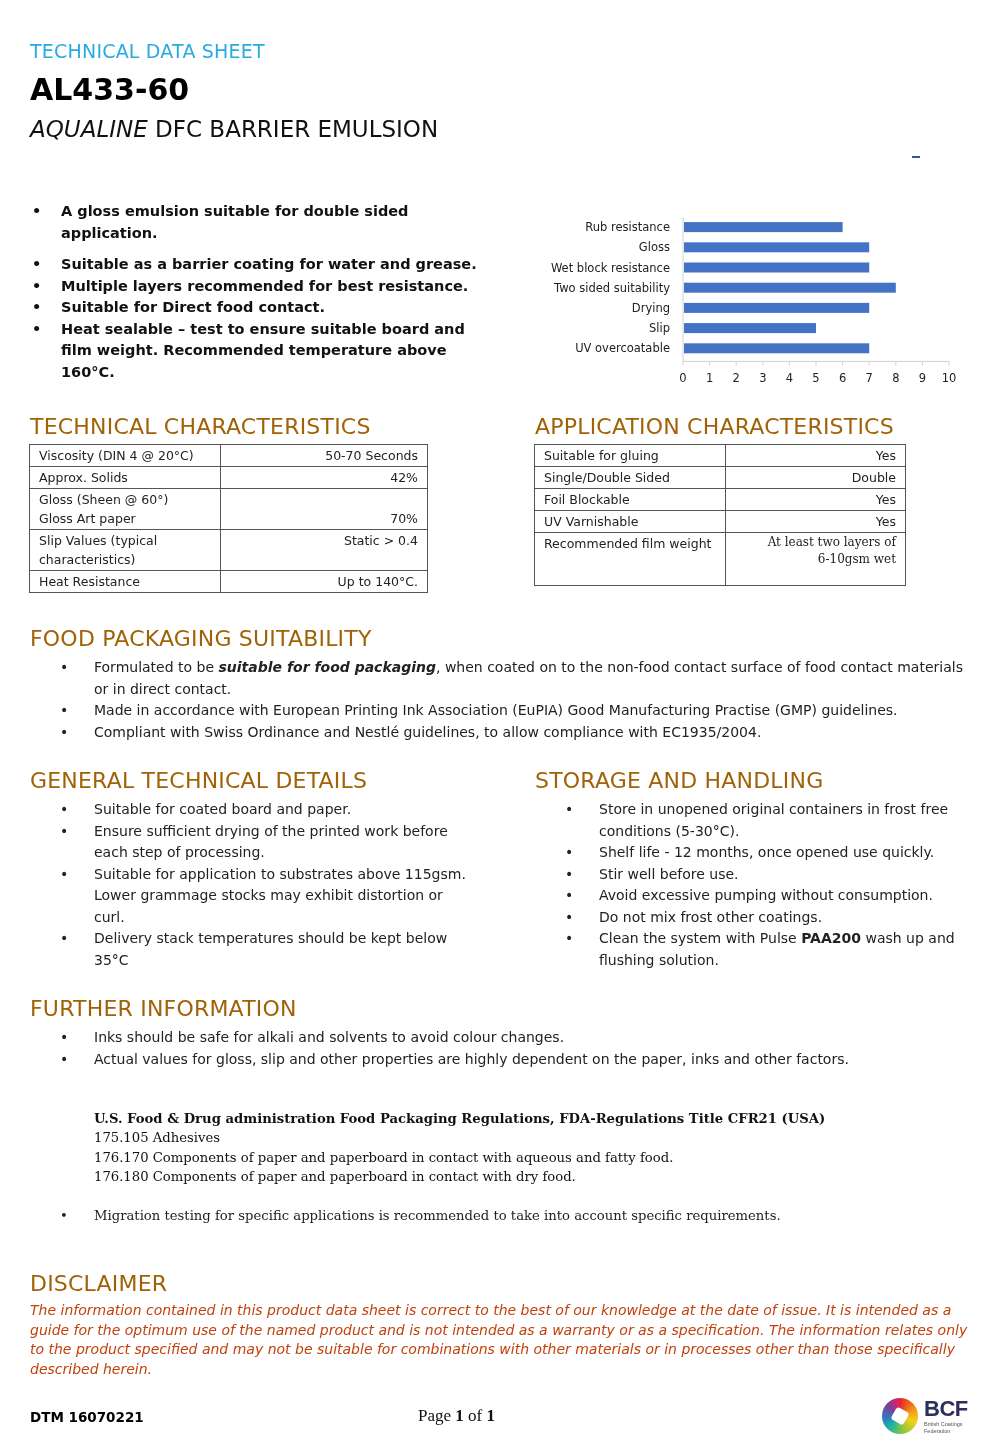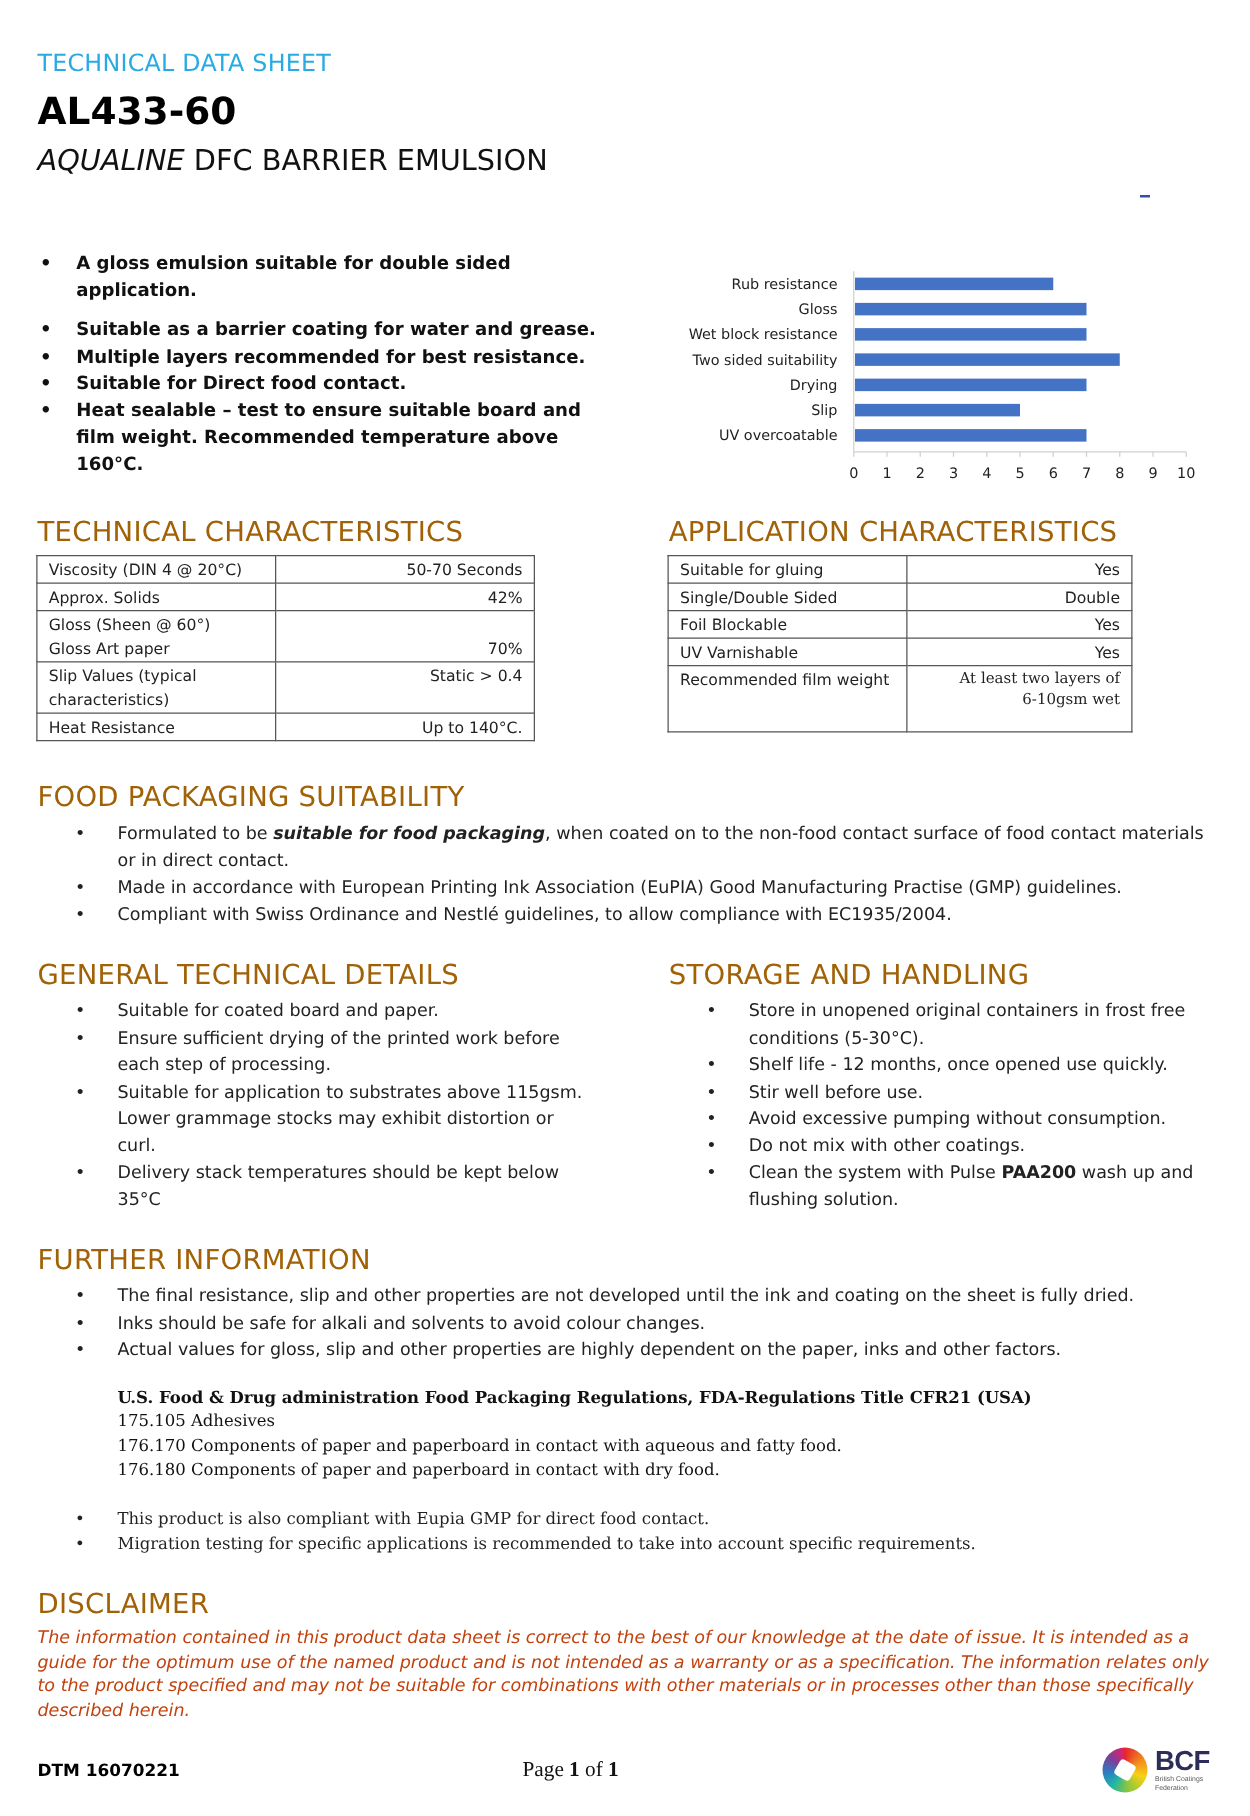--- a/index.html
+++ b/index.html
@@ -178,38 +178,36 @@
   <li>Suitable for application to substrates above 115gsm. Lower grammage stocks may exhibit distortion or curl.</li>
   <li>Delivery stack temperatures should be kept below 35°C</li>
 </ul>
 
 <h2 class="sec" style="left:535px;top:768px;">STORAGE AND HANDLING</h2>
 <ul class="bl" style="left:535px;top:799px;width:440px;">
   <li>Store in unopened original containers in frost free conditions (5-30°C).</li>
   <li>Shelf life - 12 months, once opened use quickly.</li>
   <li>Stir well before use.</li>
   <li>Avoid excessive pumping without consumption.</li>
-  <li>Do not mix with other coatings.</li>
+  <li>Do not mix frost other coatings.</li>
   <li><span>Clean the system with Pulse </span><b>PAA200</b><span> wash up and flushing solution.</span></li>
 </ul>
 
 <h2 class="sec" style="left:30px;top:996px;">FURTHER INFORMATION</h2>
 <ul class="bl" style="left:30px;top:1027px;width:950px;">
-  <li>The final resistance, slip and other properties are not developed until the ink and coating on the sheet is fully dried.</li>
   <li>Inks should be safe for alkali and solvents to avoid colour changes.</li>
   <li>Actual values for gloss, slip and other properties are highly dependent on the paper, inks and other factors.</li>
 </ul>
 <div class="abs fda">
   <div class="h">U.S. Food &amp; Drug administration Food Packaging Regulations, FDA-Regulations Title CFR21 (USA)</div>
   <div>175.105 Adhesives</div>
   <div>176.170 Components of paper and paperboard in contact with aqueous and fatty food.</div>
   <div>176.180 Components of paper and paperboard in contact with dry food.</div>
 </div>
 <ul class="bl serif-bl" style="left:30px;top:1206px;width:950px;">
-  <li>This product is also compliant with Eupia GMP for direct food contact.</li>
   <li>Migration testing for specific applications is recommended to take into account specific requirements.</li>
 </ul>
 
 <h2 class="sec" style="left:30px;top:1271px;">DISCLAIMER</h2>
 <div class="abs disc-text">The information contained in this product data sheet is correct to the best of our knowledge at the date of issue. It is intended as a guide for the optimum use of the named product and is not intended as a warranty or as a specification. The information relates only to the product specified and may not be suitable for combinations with other materials or in processes other than those specifically described herein.</div>
 
 <div class="abs footer-code">DTM 16070221</div>
 <div class="abs footer-page"><span>Page </span><b>1</b><span> of </span><b>1</b></div>
 <div class="abs logo">
   <div class="ring"></div>

